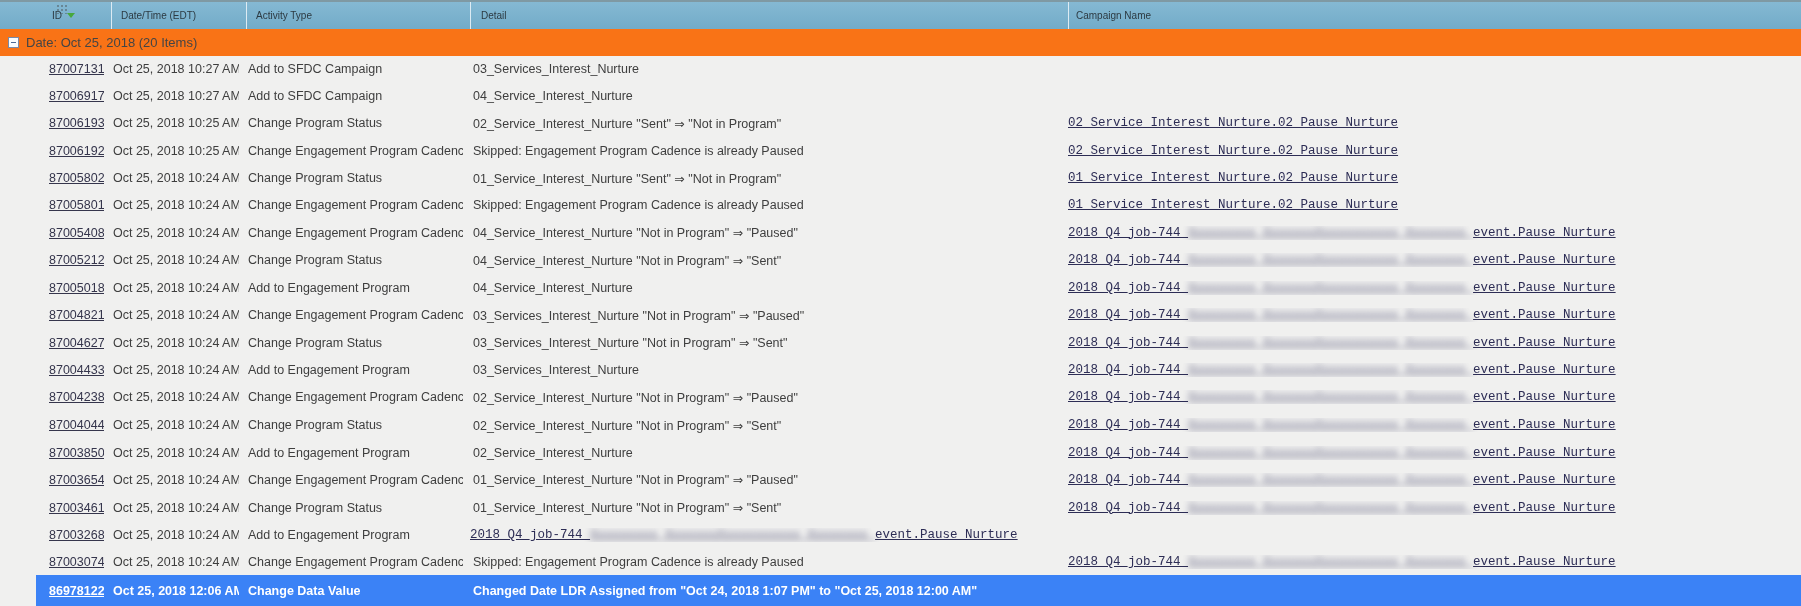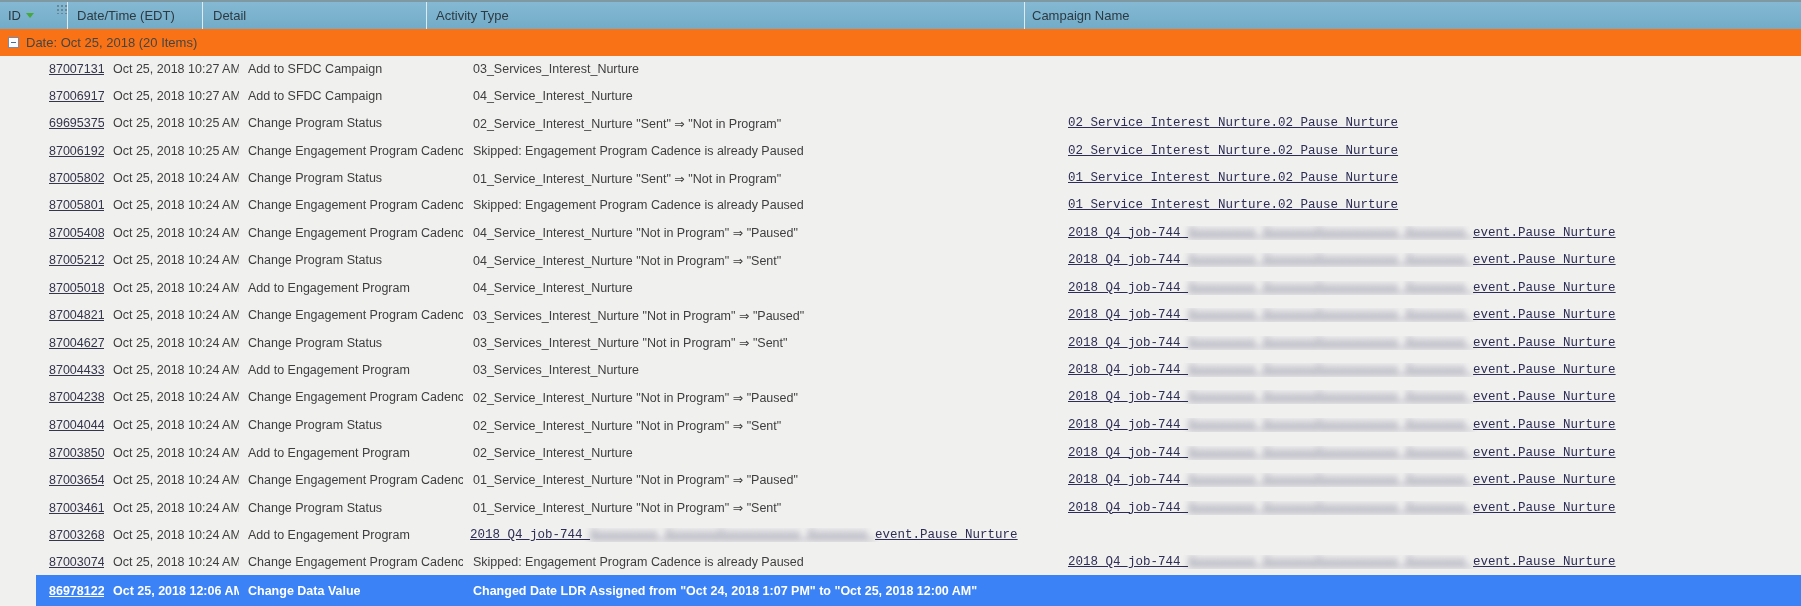--- a/index.html
+++ b/index.html
@@ -13,21 +13,21 @@
 
   
   .header {
     height:29px; flex:0 0 29px;
     background:linear-gradient(#85b9d3,#72abc8);
     border-top:2px solid #7f99a3;
     display:grid;
     grid-template-columns:68px 135px 224px 598px 1fr;
     align-items:center;
     position:relative;
-    font-size:13px; color:#2c3a42;
+    font-size:10px; color:#2c3a42;padding-left:44px;
   }
   .hcell { height:100%; display:flex; align-items:center; border-right:1px solid #ddebf3; }
   .hcell.last { border-right:none; }
   .h-id { padding-left:8px; }
   .h-date { padding-left:9px; }
   .h-type { padding-left:9px; }
   .h-detail { padding-left:10px; }
   .h-campaign { padding-left:7px; }
   .sort-arrow {
     display:inline-block; margin-left:5px; width:0; height:0;
@@ -94,25 +94,25 @@
 <div class="grid">
 
   <div class="header">
     <div class="hcell h-id">
       <span>ID</span>
       <span class="sort-arrow"></span>
     </div>
     <div class="hcell h-date">
       <span>Date/Time (EDT)</span>
     </div>
+    <div class="hcell h-type">
+      <span>Activity Type</span>
+    </div>
     <div class="hcell h-detail">
       <span>Detail</span>
-    </div>
-    <div class="hcell h-type">
-      <span>Activity Type</span>
     </div>
     <div class="hcell h-campaign last">
       <span>Campaign Name</span>
     </div>
     <div class="resize-dots"></div>
   </div>
 
   <div class="group-row">
     <span class="collapse-box"></span>
     <span>Date: Oct 25, 2018 (20 Items)</span>
@@ -127,21 +127,21 @@
         <div class="cell c-campaign"></div>
       </div>
       <div class="row">
         <div class="cell c-id"><a class="id-link">87006917</a></div>
         <div class="cell c-date">Oct 25, 2018 10:27 AM</div>
         <div class="cell c-type">Add to SFDC Campaign</div>
         <div class="cell c-detail">04_Service_Interest_Nurture</div>
         <div class="cell c-campaign"></div>
       </div>
       <div class="row">
-        <div class="cell c-id"><a class="id-link">69695375</a></div>
+        <div class="cell c-id"><a class="id-link">87006193</a></div>
         <div class="cell c-date">Oct 25, 2018 10:25 AM</div>
         <div class="cell c-type">Change Program Status</div>
         <div class="cell c-detail">02_Service_Interest_Nurture "Sent" ⇒ "Not in Program"</div>
         <div class="cell c-campaign"><a class="camp-link">02_Service_Interest_Nurture.02 Pause Nurture</a></div>
       </div>
       <div class="row">
         <div class="cell c-id"><a class="id-link">87006192</a></div>
         <div class="cell c-date">Oct 25, 2018 10:25 AM</div>
         <div class="cell c-type">Change Engagement Program Cadence</div>
         <div class="cell c-detail">Skipped: Engagement Program Cadence is already Paused</div>

